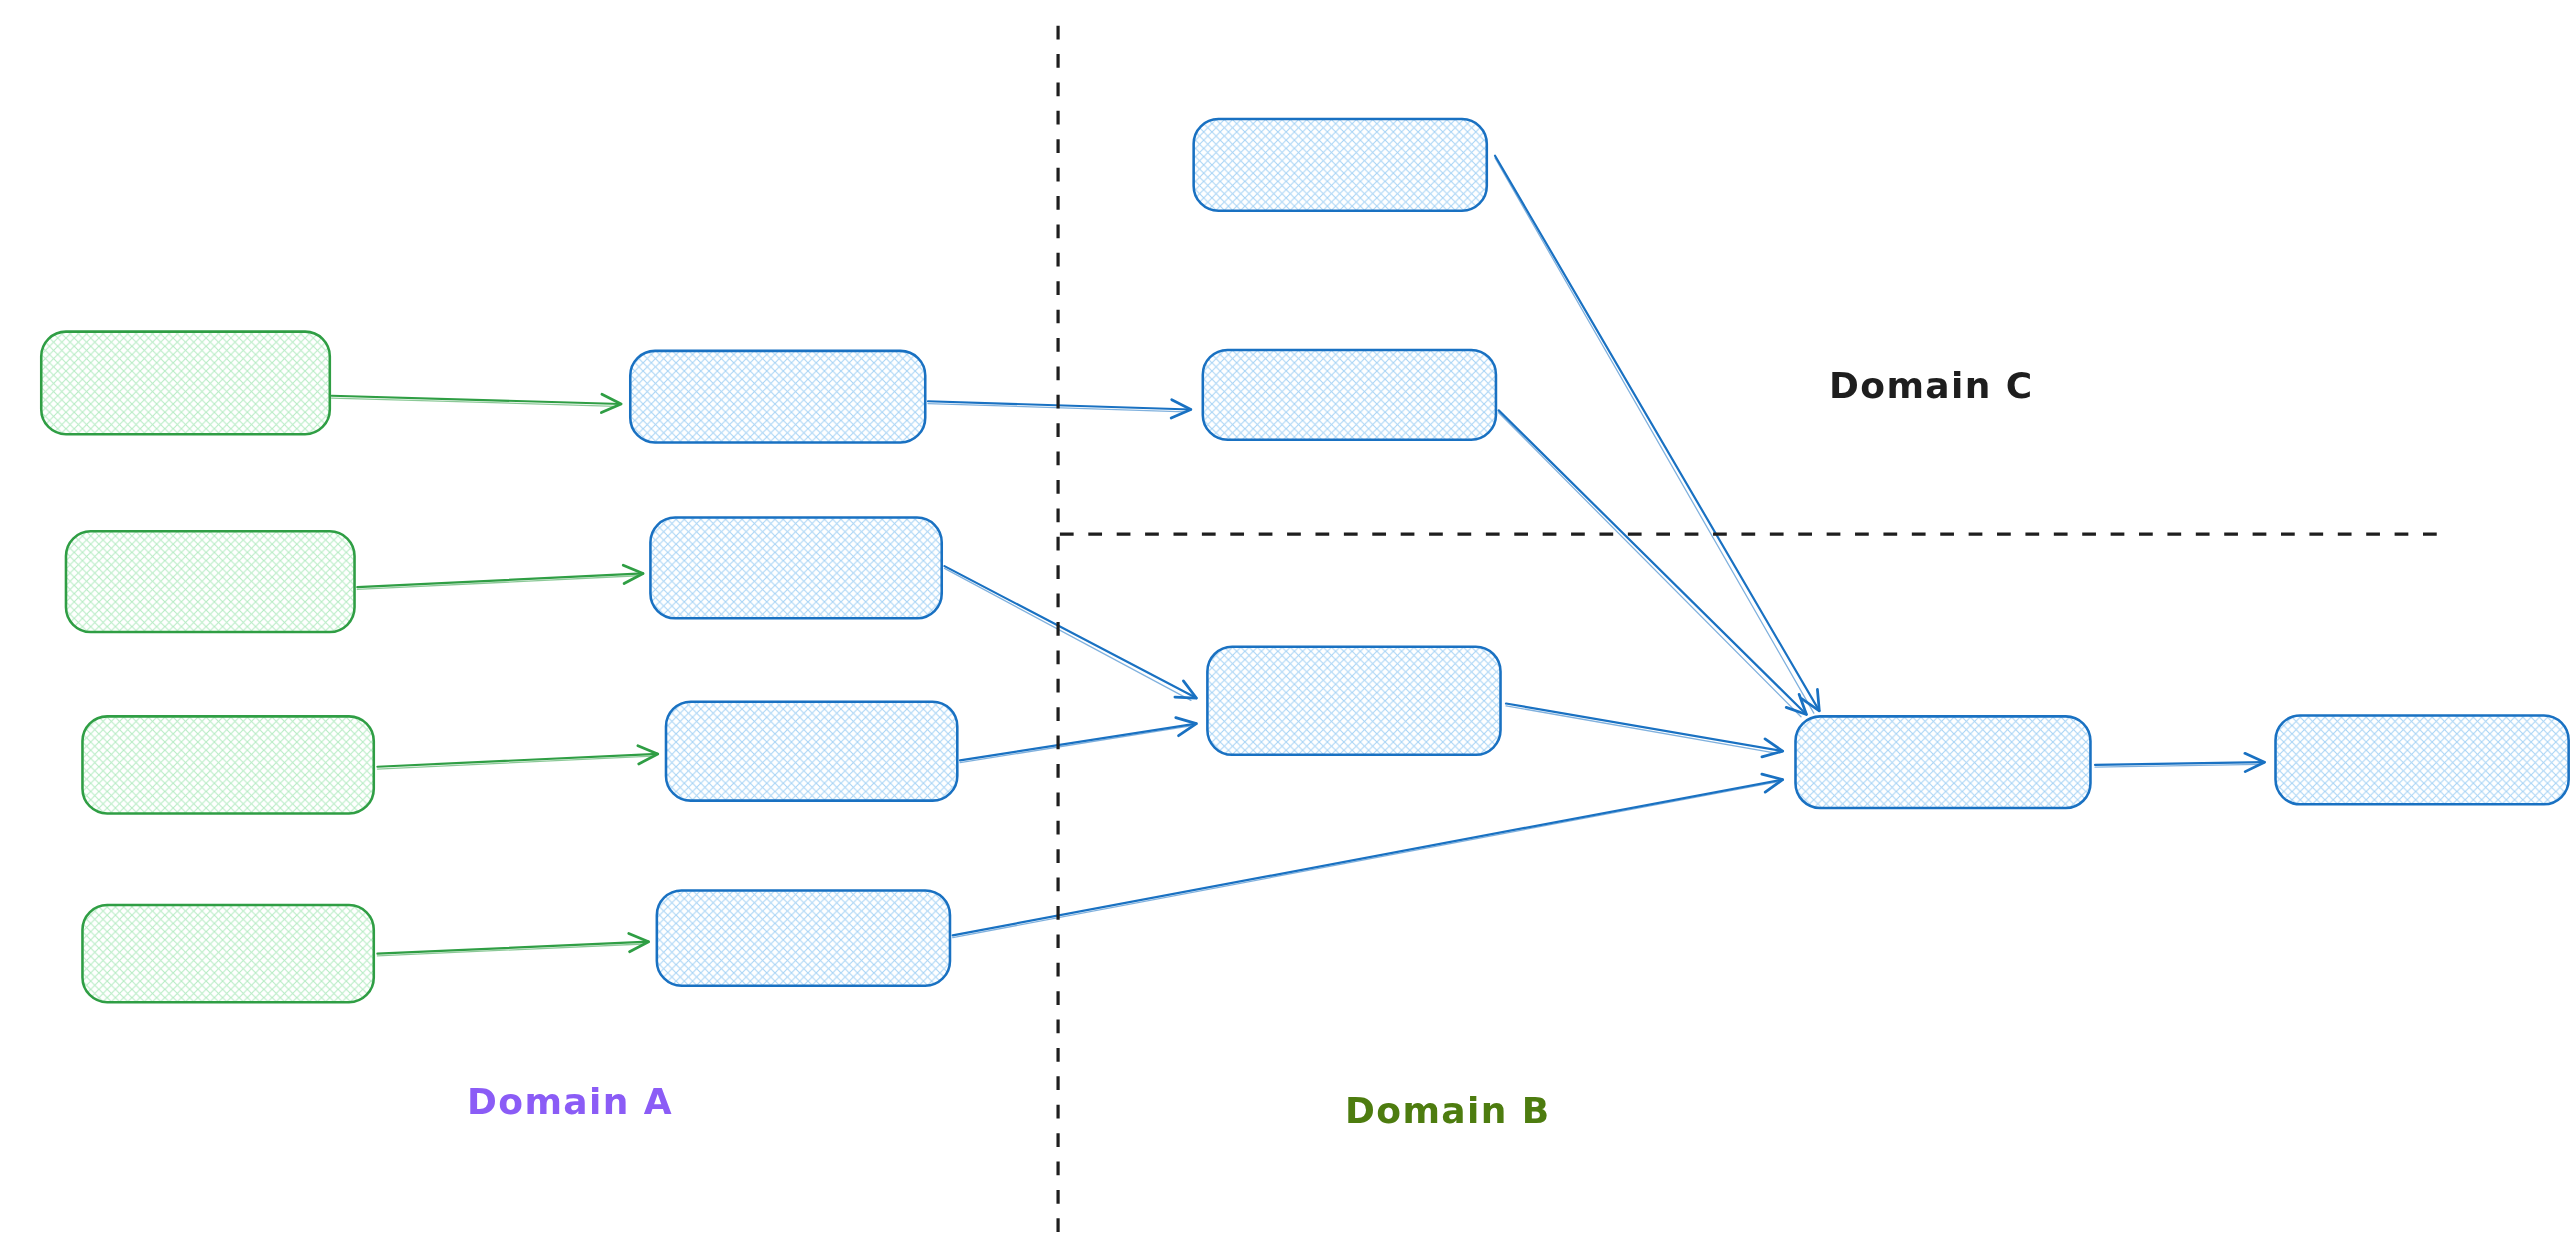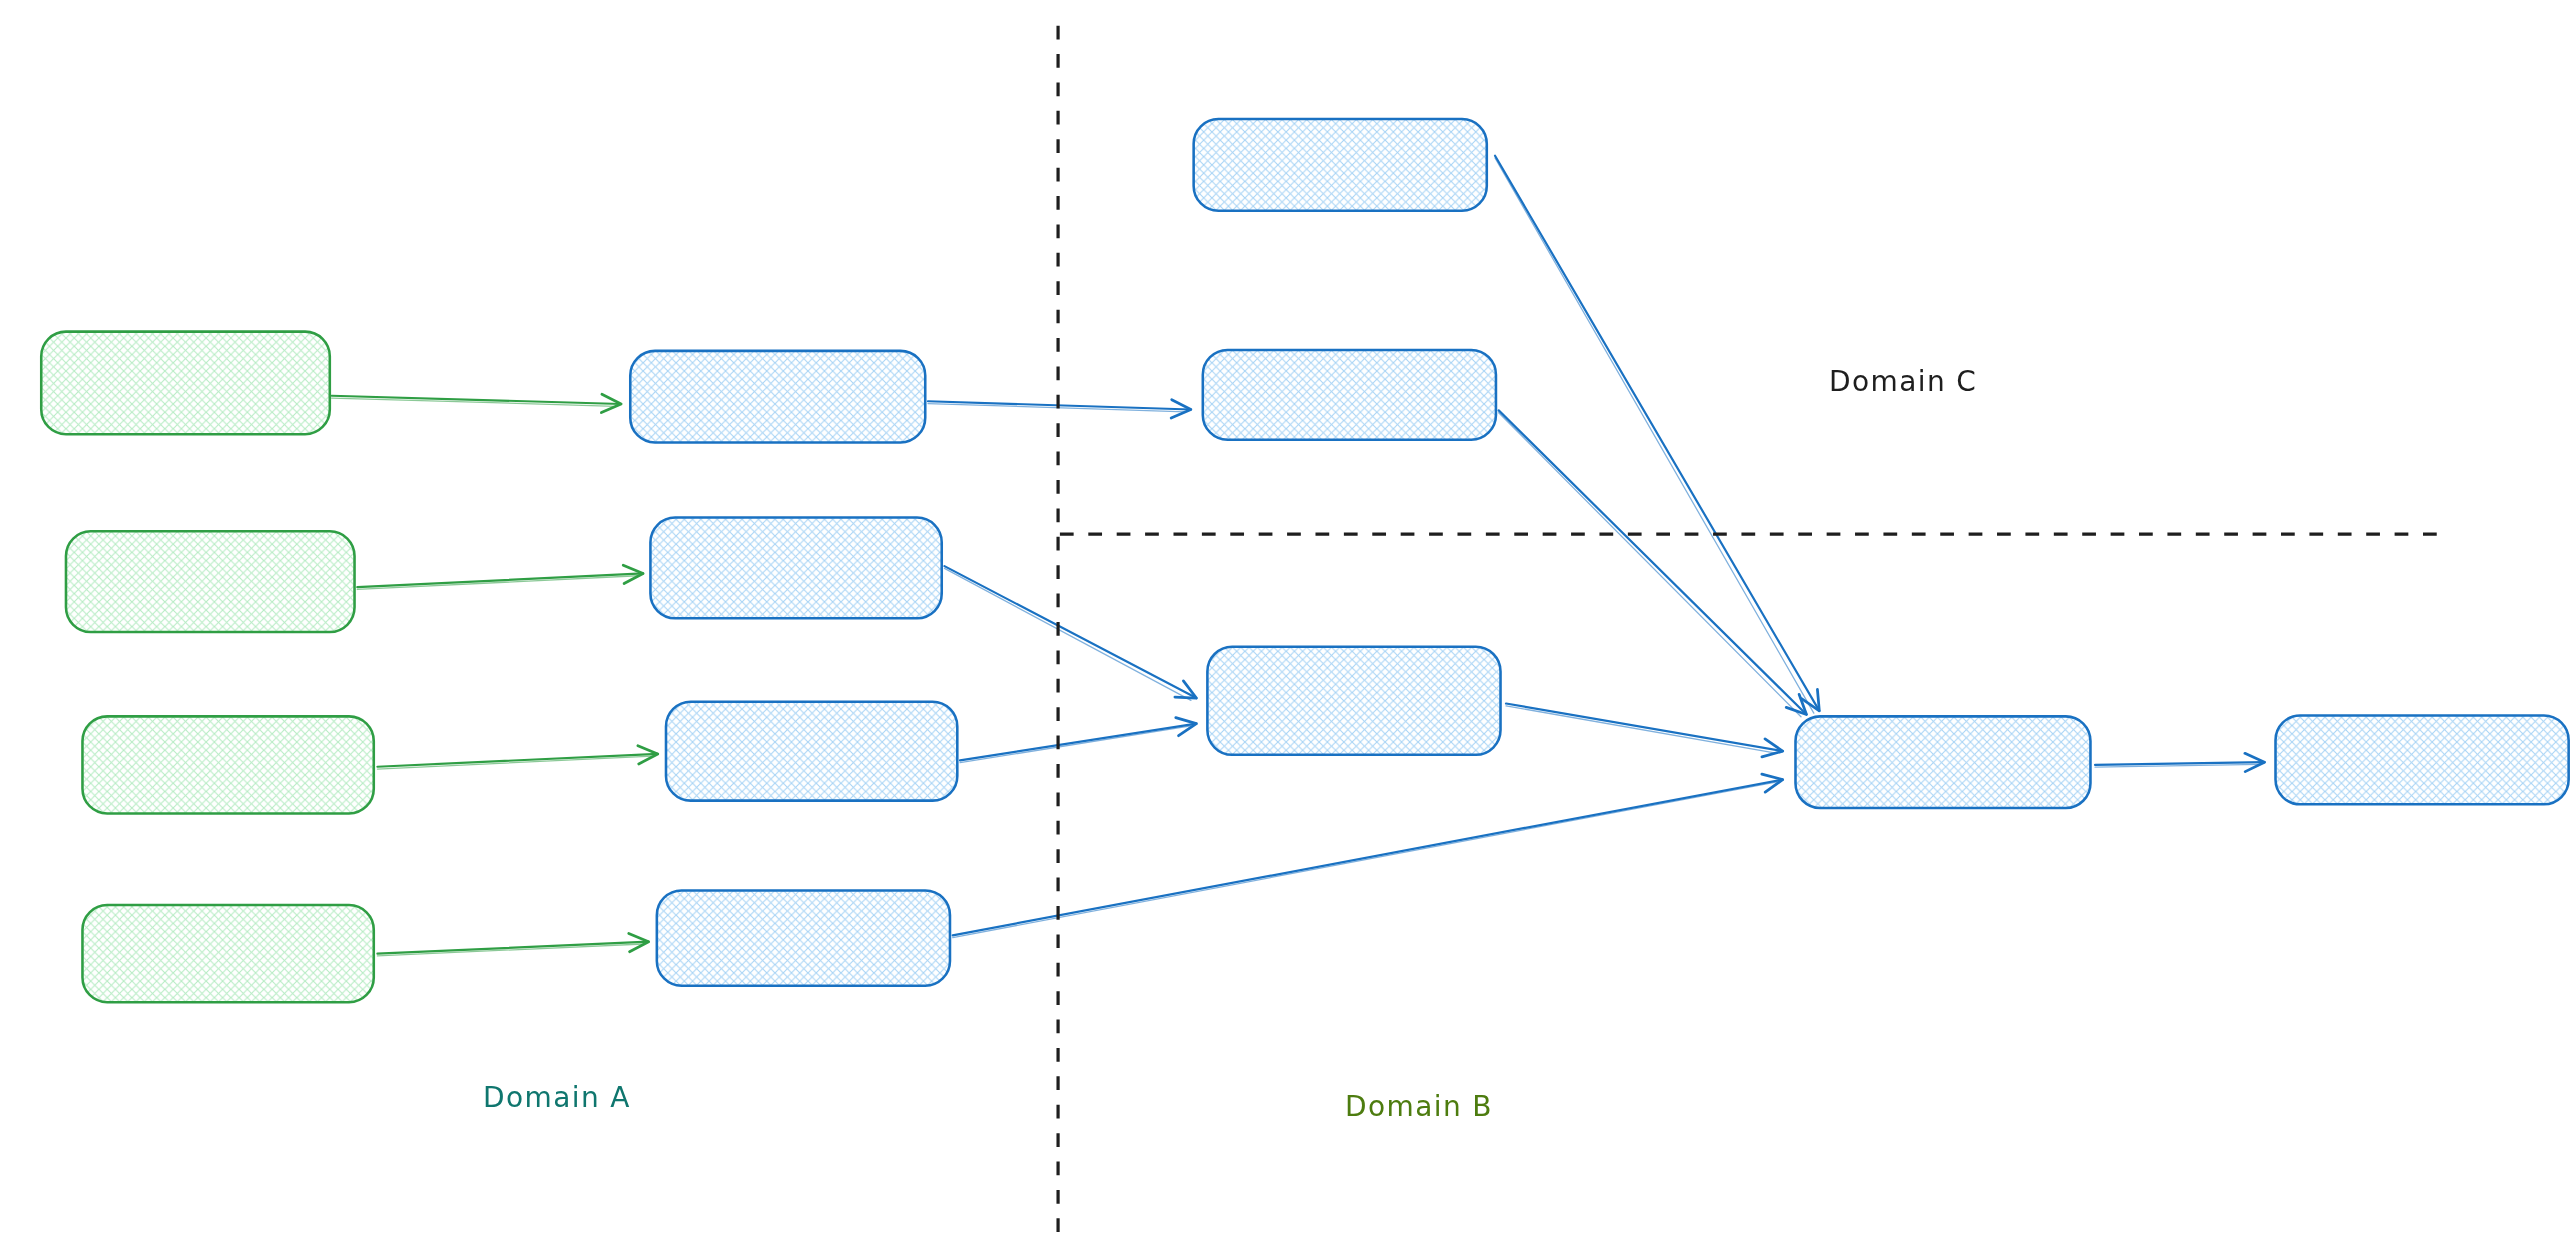--- a/index.html
+++ b/index.html
@@ -6,22 +6,22 @@
   .canvas{
     position:relative;
     width:2576px;height:1255px;
     background:#ffffff;
     overflow:hidden;
     font-family:"DejaVu Sans", cursive;
   }
   svg.diagram{position:absolute;left:0;top:0;}
   .domain-label{
     position:absolute;
-    font-size:28px;
-    font-weight:400;
+    font-size:36px;
+    font-weight:700;
     letter-spacing:1.4px;
     color:#1e1e1e;
     white-space:nowrap;
     user-select:none;
   }
 </style>
 </head>
 <body>
 
 <div class="canvas">
@@ -83,20 +83,20 @@
         <rect x="1318" y="706" width="320" height="118" rx="27" ry="27" fill="url(#hatch-blue)" stroke="#1971c2" stroke-width="2.8"></rect>
         <rect x="1960" y="782" width="322" height="100" rx="27" ry="27" fill="url(#hatch-blue)" stroke="#1971c2" stroke-width="2.8"></rect>
         <rect x="2484" y="781" width="320" height="97" rx="27" ry="27" fill="url(#hatch-blue)" stroke="#1971c2" stroke-width="2.8"></rect>
       </g>
     <g id="layer-dividers">
         <line x1="1155" y1="28" x2="1155" y2="1348" stroke="#1e1e1e" stroke-width="3.5" stroke-dasharray="15 16" stroke-linecap="butt"></line>
         <line x1="1157" y1="583" x2="2670" y2="583" stroke="#1e1e1e" stroke-width="3.5" stroke-dasharray="15 16" stroke-linecap="butt"></line>
       </g>
   </svg>
 
-  <div class="domain-label" id="label-domain-a" style="left: 467px; top: 1081px; color: #0f766e; margin-left: 16px;">Domain A</div>
+  <div class="domain-label" id="label-domain-a" style="left: 467px; top: 1081px; color: #8b5cf6;">Domain A</div>
 
   <div class="domain-label" id="label-domain-b" style="left: 1345px; top: 1090px; color: #4d7c0f;">Domain B</div>
 
   <div class="domain-label" id="label-domain-c" style="left: 1829px; top: 365px; color: rgb(30, 30, 30);">Domain C</div>
 
 </div>
 
 
 </body></html>

